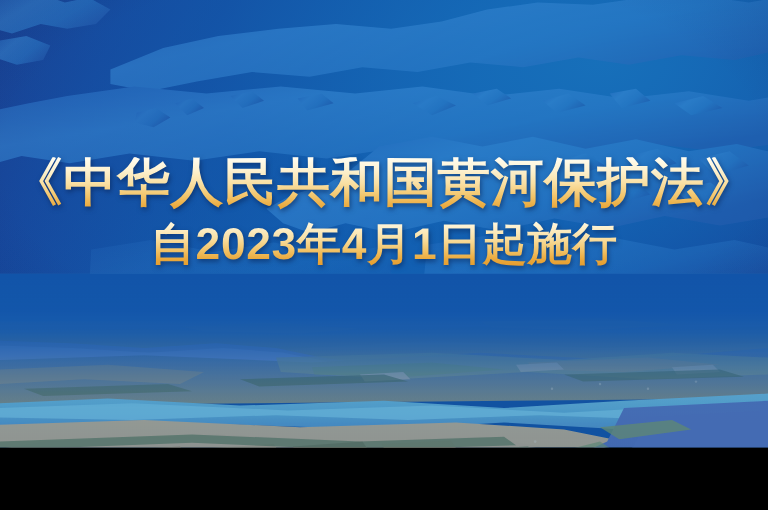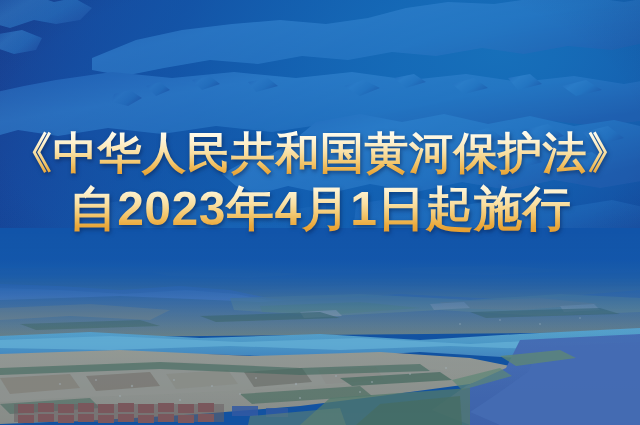--- a/index.html
+++ b/index.html
@@ -7,21 +7,21 @@
     padding: 0;
     background: #000;
   }
   body {
     font-family: "Liberation Sans", sans-serif;
   }
 
   #poster {
     position: relative;
     width: 640px;
-    height: 425px;
+    height: 373px;
     overflow: hidden;
     background: #1159a6;
   }
 
   
   .banner {
     position: absolute;
     left: 0;
     top: 0;
     width: 640px;
@@ -115,21 +115,21 @@
         #f2c469 68%,
         #eaa93d 86%,
         #e59b2c 100%);
     -webkit-background-clip: text;
     background-clip: text;
     color: transparent;
     -webkit-text-fill-color: transparent;
     filter: drop-shadow(1px 2px 2px rgba(6,28,72,0.55));
   }
   .line1 { font-size: 44px; padding: 0 0 4px 0; }
-  .line2 { font-size: 48px; padding: 6px 0 0 0; }
+  .line2 { font-size: 37px; padding: 6px 0 0 0; }
 </style>
 </head>
 <body>
 
 <div id="poster">
 
   <div class="banner">
 
     <svg class="banner-map" viewBox="0 0 652 250" preserveAspectRatio="none">
       <defs>

